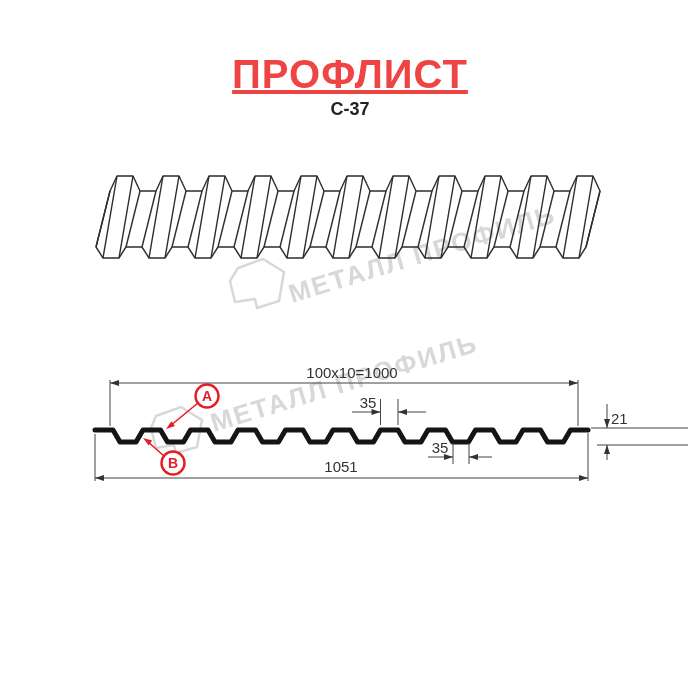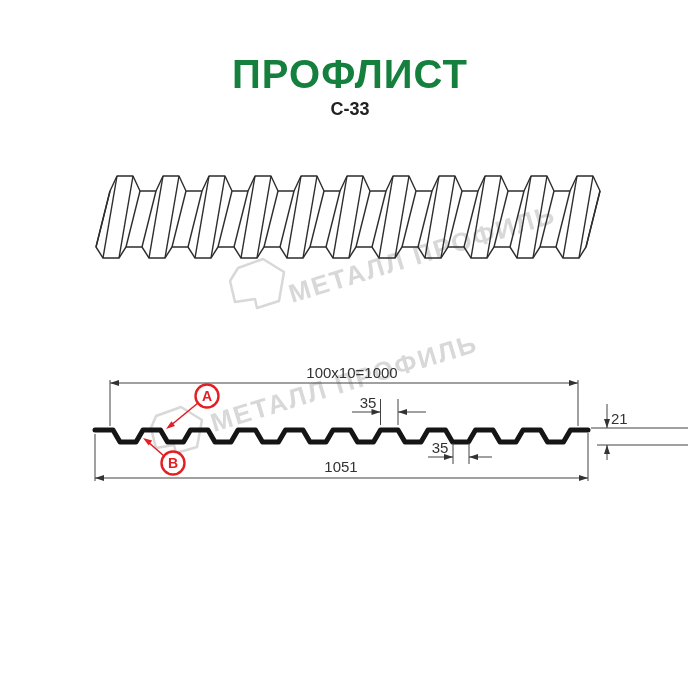--- a/index.html
+++ b/index.html
@@ -1,19 +1,19 @@
 <!DOCTYPE html>
 <html><head>
 <meta charset="utf-8">
 <style>
   html,body{margin:0;padding:0;background:#fff;}
   .canvas{position:relative;width:700px;height:700px;background:#fff;overflow:hidden;
           font-family:"Liberation Sans","DejaVu Sans",sans-serif;}
   .title{position:absolute;top:52px;left:0;width:100%;text-align:center;
-         font-size:40px;font-weight:800;letter-spacing:1px;color:#15803d;}
+         font-size:40px;font-weight:800;letter-spacing:1px;color:#ef4444;text-decoration:underline;}
   .subtitle{position:absolute;top:99px;left:0;width:100%;text-align:center;
          font-size:18px;font-weight:700;color:#232020;}
   .footer{position:absolute;top:613px;left:0;width:100%;text-align:center;
          font-size:17px;font-weight:700;letter-spacing:.6px;color:#2e2c2b;}
   svg{position:absolute;left:0;top:0;}
   .wm{stroke:#d8d8d8;stroke-width:2.5;fill:none;stroke-linejoin:round;}
   .wmtxt{font-family:"Liberation Sans","DejaVu Sans",sans-serif;font-size:26px;
          font-weight:700;letter-spacing:2px;fill:#d8d8d8;}
   .dimtxt{font-family:"Liberation Sans","DejaVu Sans",sans-serif;font-size:15px;fill:#333;}
   .mark{font-family:"Liberation Sans","DejaVu Sans",sans-serif;font-size:14px;
@@ -22,21 +22,21 @@
   .dim{stroke:#434343;stroke-width:1;}
   .red-ln{stroke:#e31e24;stroke-width:1.6;}
   .red-circ{stroke:#e31e24;stroke-width:2.4;fill:#fff;}
 </style>
 </head>
 <body>
 
 <div class="canvas">
 
   <div class="title">ПРОФЛИСТ</div>
-  <div class="subtitle">С-33</div>
+  <div class="subtitle">С-37</div>
 
   <svg width="700" height="700" viewBox="0 0 700 700">
 
     <g id="g3fill">
         <path d="M110 191 L117 176 L133 176 L140 191 L156 191 L163 176 L179 176 L186 191 L202 191 L209 176 L225 176 L232 191 L248 191 L255 176 L271 176 L278 191 L294 191 L301 176 L317 176 L324 191 L340 191 L347 176 L363 176 L370 191 L386 191 L393 176 L409 176 L416 191 L432 191 L439 176 L455 176 L462 191 L478 191 L485 176 L501 176 L508 191 L524 191 L531 176 L547 176 L554 191 L570 191 L577 176 L593 176 L600 191L586 247 L579 258 L563 258 L556 247 L540 247 L533 258 L517 258 L510 247 L494 247 L487 258 L471 258 L464 247 L448 247 L441 258 L425 258 L418 247 L402 247 L395 258 L379 258 L372 247 L356 247 L349 258 L333 258 L326 247 L310 247 L303 258 L287 258 L280 247 L264 247 L257 258 L241 258 L234 247 L218 247 L211 258 L195 258 L188 247 L172 247 L165 258 L149 258 L142 247 L126 247 L119 258 L103 258 L96 247 Z" fill="#fff"></path>
       </g>
 
     <g>
       <path class="wm" d="M238,268 L263,259 L284,272 L279,301 L257,308 L255,299 L235,302 L230,281 Z"></path>
       <g transform="translate(292,303) rotate(-17)">

